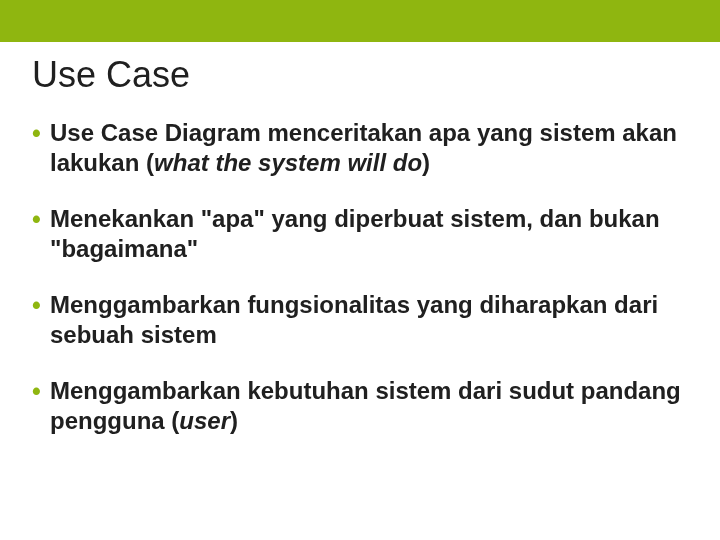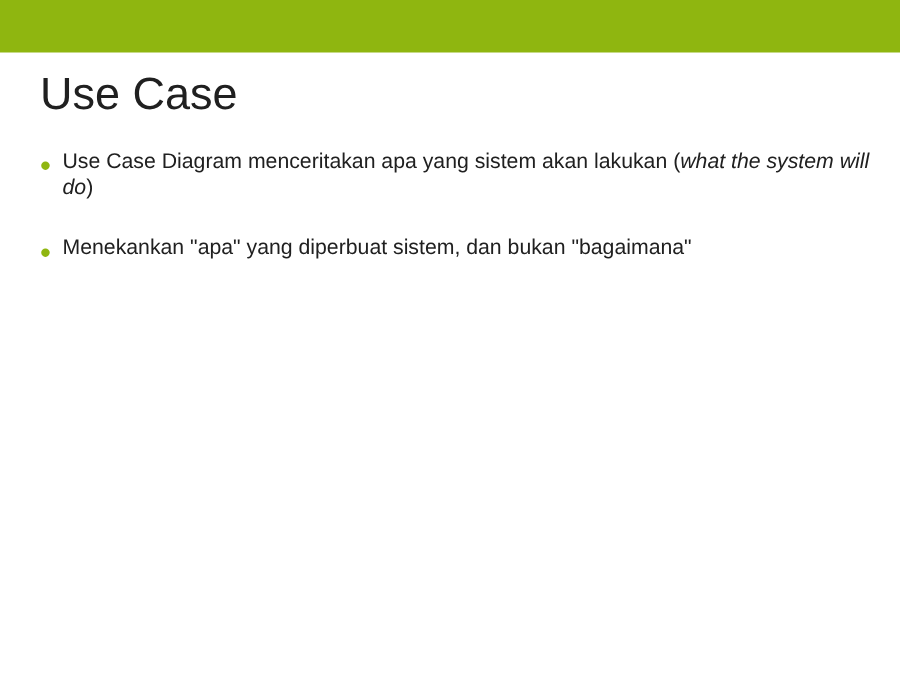--- a/index.html
+++ b/index.html
@@ -27,23 +27,24 @@
   }
   ul.points {
     list-style: none;
     padding: 0;
     margin: 0;
   }
   ul.points > li {
     position: relative;
     padding-left: 18px;
     margin-bottom: 26px;
-    font-size: 17px;
+    font-size: 24px;
     line-height: 1.25;
     color: #202020;
+    font-weight: bold;
   }
   ul.points > li::before {
     content: "•";
     position: absolute;
     left: 0;
     top: 0;
     color: #8fb610;
     font-size: 25px;
     line-height: 1.25;
   }
@@ -59,14 +60,20 @@
 <div class="content">
   <h1 class="title">Use Case</h1>
 
   <ul class="points">
     <li>
       <span>Use Case Diagram menceritakan apa yang sistem akan lakukan (</span><span class="italic">what the system will do</span><span>)</span>
     </li>
     <li>
       <span>Menekankan "apa" yang diperbuat sistem, dan bukan "bagaimana"</span><span class="italic"></span><span></span>
     </li>
+    <li>
+      <span>Menggambarkan fungsionalitas yang diharapkan dari sebuah sistem</span><span class="italic"></span><span></span>
+    </li>
+    <li>
+      <span>Menggambarkan kebutuhan sistem dari sudut pandang pengguna (</span><span class="italic">user</span><span>)</span>
+    </li>
   </ul>
 </div>
 
 </body></html>

